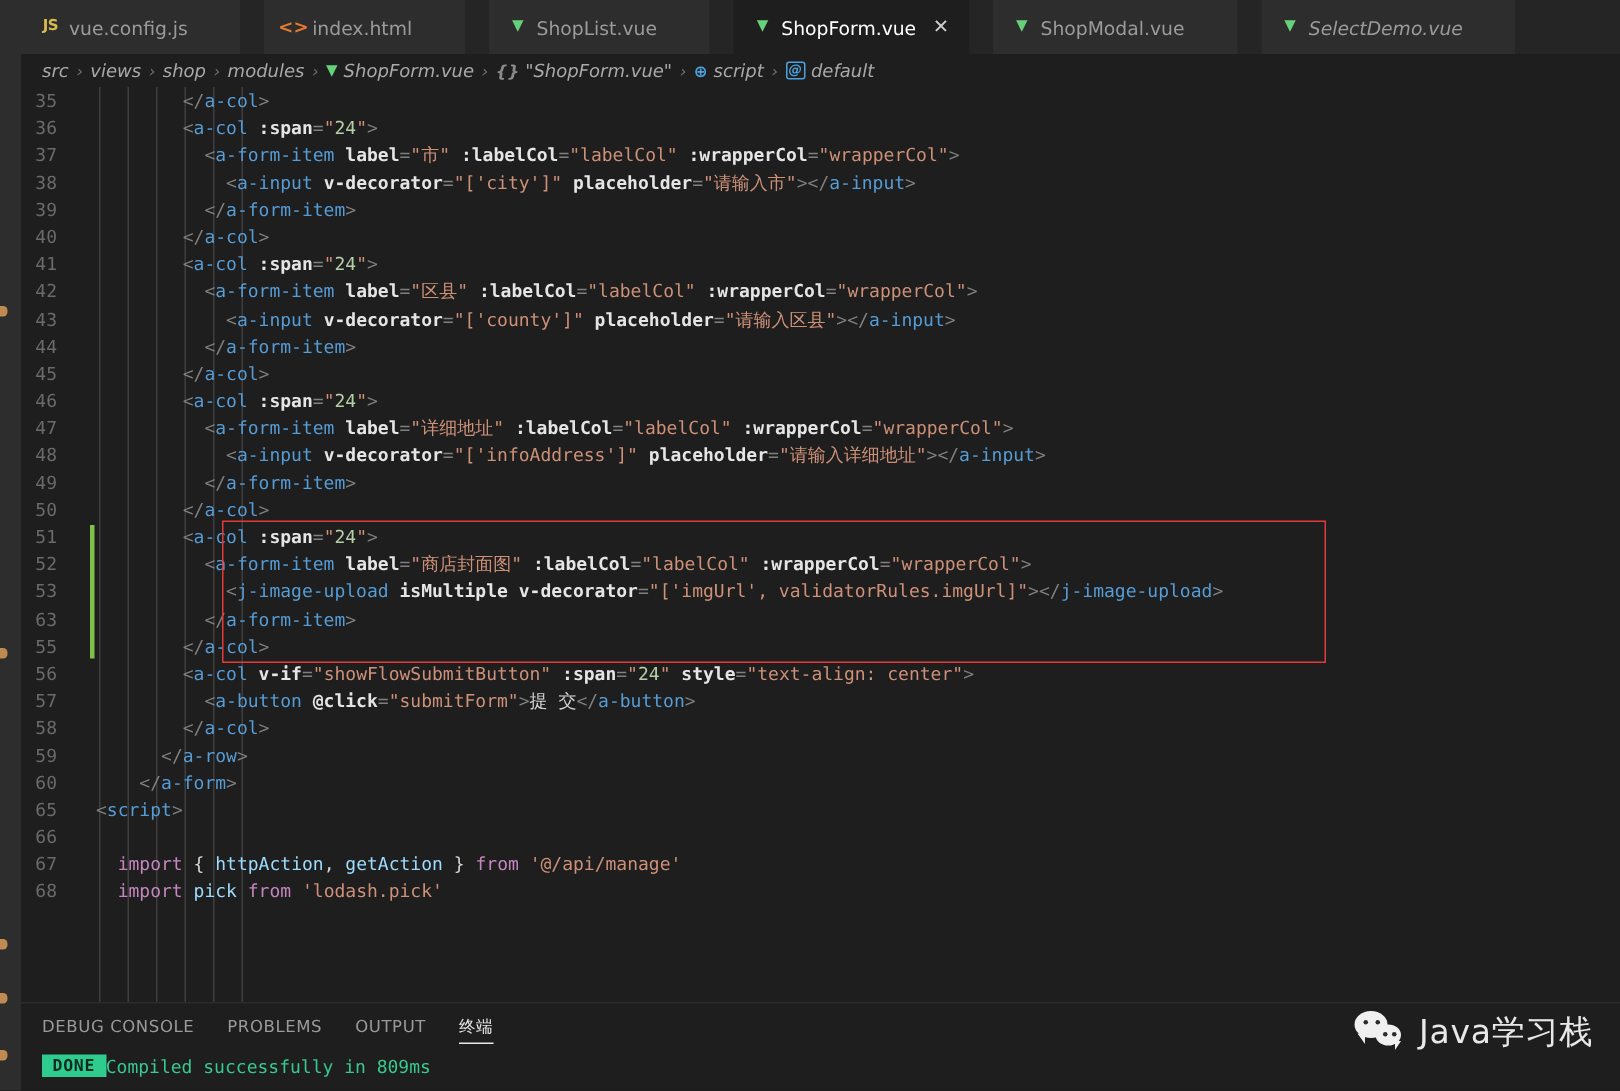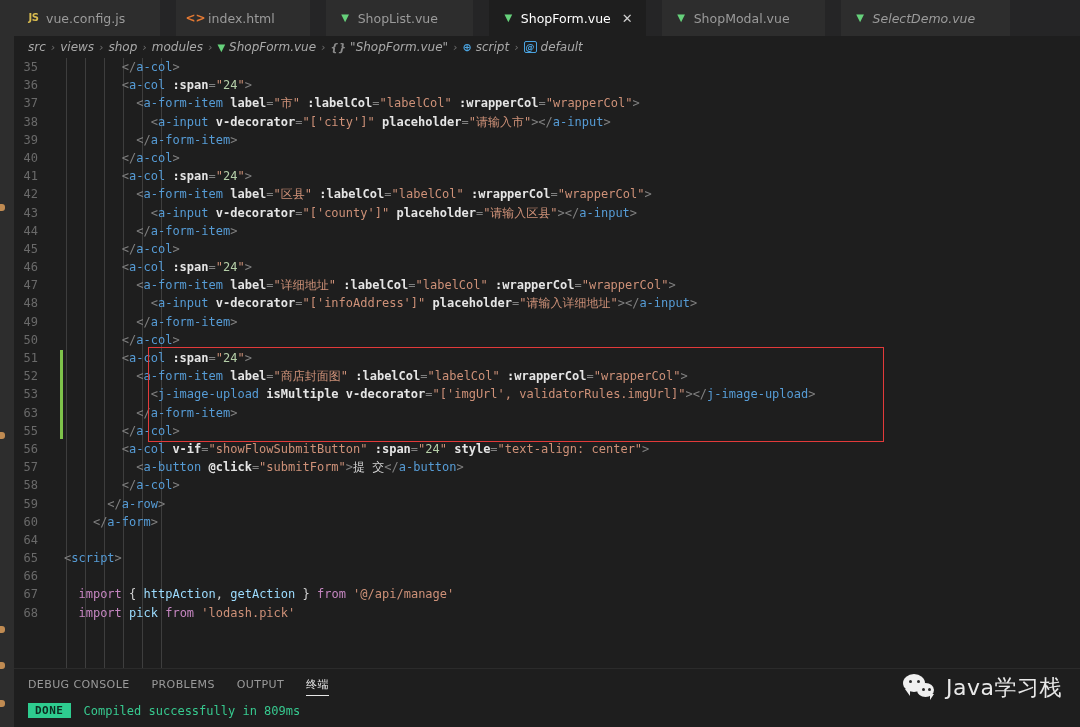--- a/index.html
+++ b/index.html
@@ -212,21 +212,21 @@
   .panel-tab.active::after {
     content: "";
     position: absolute;
     left: 0; right: 0; bottom: 0;
     height: 1px;
     background: #e7e7e7;
   }
   .panel-body {
     display: flex;
     align-items: center;
-    gap: 13px;
+    gap: 0;
     padding-top: 6px;
     font-family: "DejaVu Sans Mono", "Liberation Mono", monospace;
     font-size: 12px;
   }
   .done-badge {
     background: #2ecc8f;
     color: #0f2a20;
     font-weight: bold;
     font-size: 11px;
     padding: 1px 7px;
@@ -383,21 +383,20 @@
         <div class="line"><div class="lnum">51</div><div class="ltext"><span class="t-plain">        </span><span class="t-punc">&lt;</span><span class="t-tag">a-col</span><span class="t-plain"> </span><span class="t-attr">:span</span><span class="t-punc">=</span><span class="t-str">"</span><span class="t-num">24</span><span class="t-str">"</span><span class="t-punc">&gt;</span></div></div>
         <div class="line"><div class="lnum">52</div><div class="ltext"><span class="t-plain">          </span><span class="t-punc">&lt;</span><span class="t-tag">a-form-item</span><span class="t-plain"> </span><span class="t-attr">label</span><span class="t-punc">=</span><span class="t-str">"商店封面图"</span><span class="t-plain"> </span><span class="t-attr">:labelCol</span><span class="t-punc">=</span><span class="t-str">"labelCol"</span><span class="t-plain"> </span><span class="t-attr">:wrapperCol</span><span class="t-punc">=</span><span class="t-str">"wrapperCol"</span><span class="t-punc">&gt;</span></div></div>
         <div class="line"><div class="lnum">53</div><div class="ltext"><span class="t-plain">            </span><span class="t-punc">&lt;</span><span class="t-tag">j-image-upload</span><span class="t-plain"> </span><span class="t-attr">isMultiple</span><span class="t-plain"> </span><span class="t-attr">v-decorator</span><span class="t-punc">=</span><span class="t-str">"['imgUrl', validatorRules.imgUrl]"</span><span class="t-punc">&gt;</span><span class="t-punc">&lt;/</span><span class="t-tag">j-image-upload</span><span class="t-punc">&gt;</span></div></div>
         <div class="line"><div class="lnum">63</div><div class="ltext"><span class="t-plain">          </span><span class="t-punc">&lt;/</span><span class="t-tag">a-form-item</span><span class="t-punc">&gt;</span></div></div>
         <div class="line"><div class="lnum">55</div><div class="ltext"><span class="t-plain">        </span><span class="t-punc">&lt;/</span><span class="t-tag">a-col</span><span class="t-punc">&gt;</span></div></div>
         <div class="line"><div class="lnum">56</div><div class="ltext"><span class="t-plain">        </span><span class="t-punc">&lt;</span><span class="t-tag">a-col</span><span class="t-plain"> </span><span class="t-attr">v-if</span><span class="t-punc">=</span><span class="t-str">"showFlowSubmitButton"</span><span class="t-plain"> </span><span class="t-attr">:span</span><span class="t-punc">=</span><span class="t-str">"</span><span class="t-num">24</span><span class="t-str">"</span><span class="t-plain"> </span><span class="t-attr">style</span><span class="t-punc">=</span><span class="t-str">"text-align: center"</span><span class="t-punc">&gt;</span></div></div>
         <div class="line"><div class="lnum">57</div><div class="ltext"><span class="t-plain">          </span><span class="t-punc">&lt;</span><span class="t-tag">a-button</span><span class="t-plain"> </span><span class="t-attr">@click</span><span class="t-punc">=</span><span class="t-str">"submitForm"</span><span class="t-punc">&gt;</span><span class="t-plain">提 交</span><span class="t-punc">&lt;/</span><span class="t-tag">a-button</span><span class="t-punc">&gt;</span></div></div>
         <div class="line"><div class="lnum">58</div><div class="ltext"><span class="t-plain">        </span><span class="t-punc">&lt;/</span><span class="t-tag">a-col</span><span class="t-punc">&gt;</span></div></div>
         <div class="line"><div class="lnum">59</div><div class="ltext"><span class="t-plain">      </span><span class="t-punc">&lt;/</span><span class="t-tag">a-row</span><span class="t-punc">&gt;</span></div></div>
         <div class="line"><div class="lnum">60</div><div class="ltext"><span class="t-plain">    </span><span class="t-punc">&lt;/</span><span class="t-tag">a-form</span><span class="t-punc">&gt;</span></div></div>
-        <div class="line"><div class="lnum">64</div><div class="ltext"><span class="t-plain"></span></div></div>
         <div class="line"><div class="lnum">65</div><div class="ltext"><span class="t-punc">&lt;</span><span class="t-tag">script</span><span class="t-punc">&gt;</span></div></div>
         <div class="line"><div class="lnum">66</div><div class="ltext"><span class="t-plain"></span></div></div>
         <div class="line"><div class="lnum">67</div><div class="ltext"><span class="t-plain">  </span><span class="t-kw">import</span><span class="t-plain"> </span><span class="t-brace">{</span><span class="t-plain"> </span><span class="t-var">httpAction</span><span class="t-plain">,</span><span class="t-plain"> </span><span class="t-var">getAction</span><span class="t-plain"> </span><span class="t-brace">}</span><span class="t-plain"> </span><span class="t-kw">from</span><span class="t-plain"> </span><span class="t-str">'@/api/manage'</span></div></div>
         <div class="line"><div class="lnum">68</div><div class="ltext"><span class="t-plain">  </span><span class="t-kw">import</span><span class="t-plain"> </span><span class="t-var">pick</span><span class="t-plain"> </span><span class="t-kw">from</span><span class="t-plain"> </span><span class="t-str">'lodash.pick'</span></div></div>
       </div>
     <div class="redbox" id="redbox" style="top: 289.2px; height: 95px; left: 148px; width: 736px; border-color: rgb(226, 58, 58);"></div>
   </div>
 
   <div class="panel">
     <div class="panel-tabs" id="panel-tabs">

